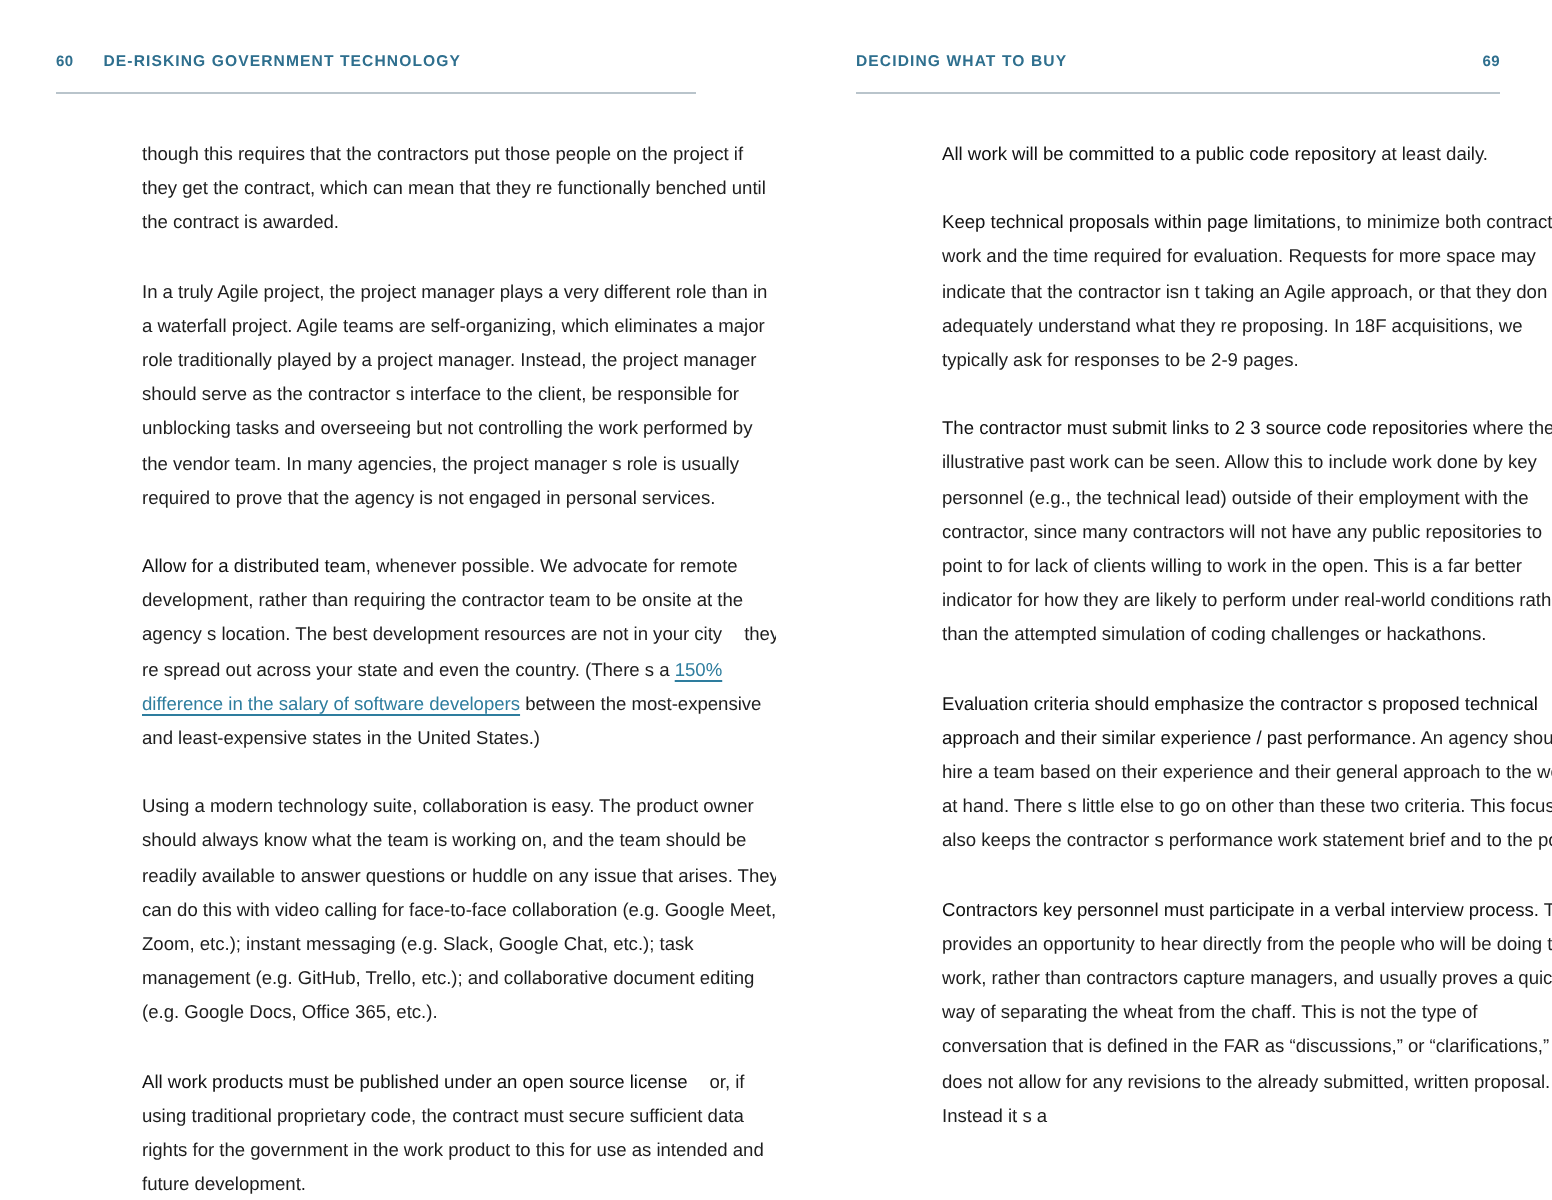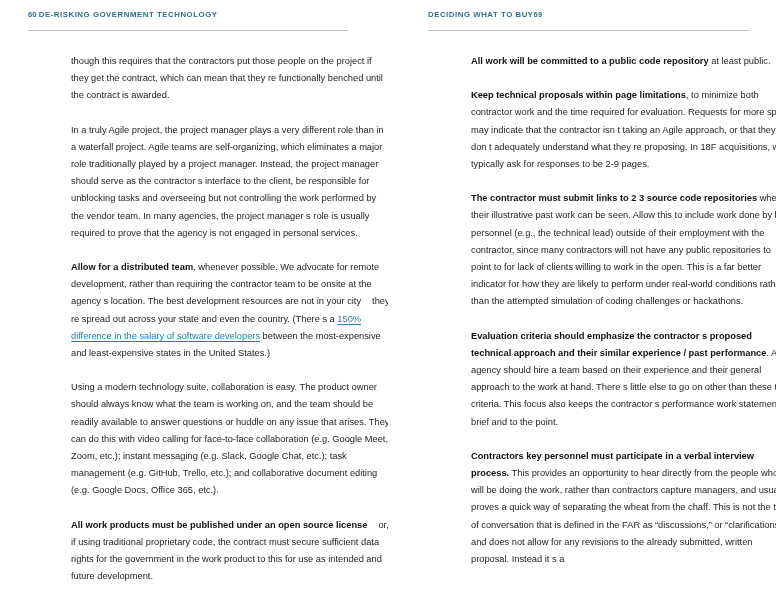--- a/index.html
+++ b/index.html
@@ -30,41 +30,41 @@
     background: #ffffff;
   }
 
   .page-left  { padding: 0 40px 0 28px; }
   .page-right { padding: 0 26px 0 40px; }
 
   
   .runhead {
     display: flex;
     align-items: baseline;
-    padding-top: 11px;
+    padding-top: 27px;
     height: 14px;
   }
   .runhead-left  { justify-content: flex-start; }
-  .runhead-right { justify-content: flex-start; }
+  .runhead-right { justify-content: space-between; }
 
   .folio {
     font-size: 7.5px;
     font-weight: bold;
     color: #2e6f8e;
     letter-spacing: 0.2px;
     line-height: 1;
   }
   .runtitle {
     font-size: 7.8px;
     font-weight: bold;
     color: #2e6f8e;
     letter-spacing: 0.55px;
     line-height: 1;
   }
-  .runhead-left .runtitle { margin-left: 2px; }
+  .runhead-left .runtitle { margin-left: 15px; }
 
   .rule {
     margin-top: 5px;
     height: 1px;
     background: #b9c4cb;
     width: 320px;
   }
   .page-right .rule { width: 322px; }
 
   
@@ -79,21 +79,21 @@
     margin: 0 0 17px 0;
     font-size: 9.3px;
     line-height: 17.2px;
     color: #1e1e1e;
     text-align: left;
     letter-spacing: -0.01px;
   }
   p.para:last-child { margin-bottom: 0; }
 
   .lead {
-    font-weight: bold;
+    font-weight: normal;
     color: #111111;
   }
 
   .gap {
     display: inline-block;
     width: 11px;
   }
 
   a.inline-link,
   .inline-link {
@@ -138,21 +138,21 @@
 
     <div class="runhead runhead-right">
       <span class="runtitle">DECIDING WHAT TO BUY</span>
       <span class="folio">69</span>
     </div>
     <div class="rule"></div>
 
     <div class="body">
 
       <p class="para">
-        <span class="lead">All work will be committed to a public code repository</span><span> at least public.</span>
+        <span class="lead">All work will be committed to a public code repository</span><span> at least daily.</span>
       </p>
 
       <p class="para">
         <span class="lead">Keep technical proposals within page limitations</span><span>, to minimize both contractor work and the time required for evaluation. Requests for more space may indicate that the contractor isn t taking an Agile approach, or that they don t adequately understand what they re proposing. In 18F acquisitions, we typically ask for responses to be 2-9 pages.</span>
       </p>
 
       <p class="para">
         <span class="lead">The contractor must submit links to 2  3 source code repositories</span><span> where their illustrative past work can be seen. Allow this to include work done by key personnel (e.g., the technical lead) outside of their employment with the contractor, since many contractors will not have any public repositories to point to for lack of clients willing to work in the open. This is a far better indicator for how they are likely to perform under real-world conditions rather than the attempted simulation of coding challenges or hackathons.</span>
       </p>
 

